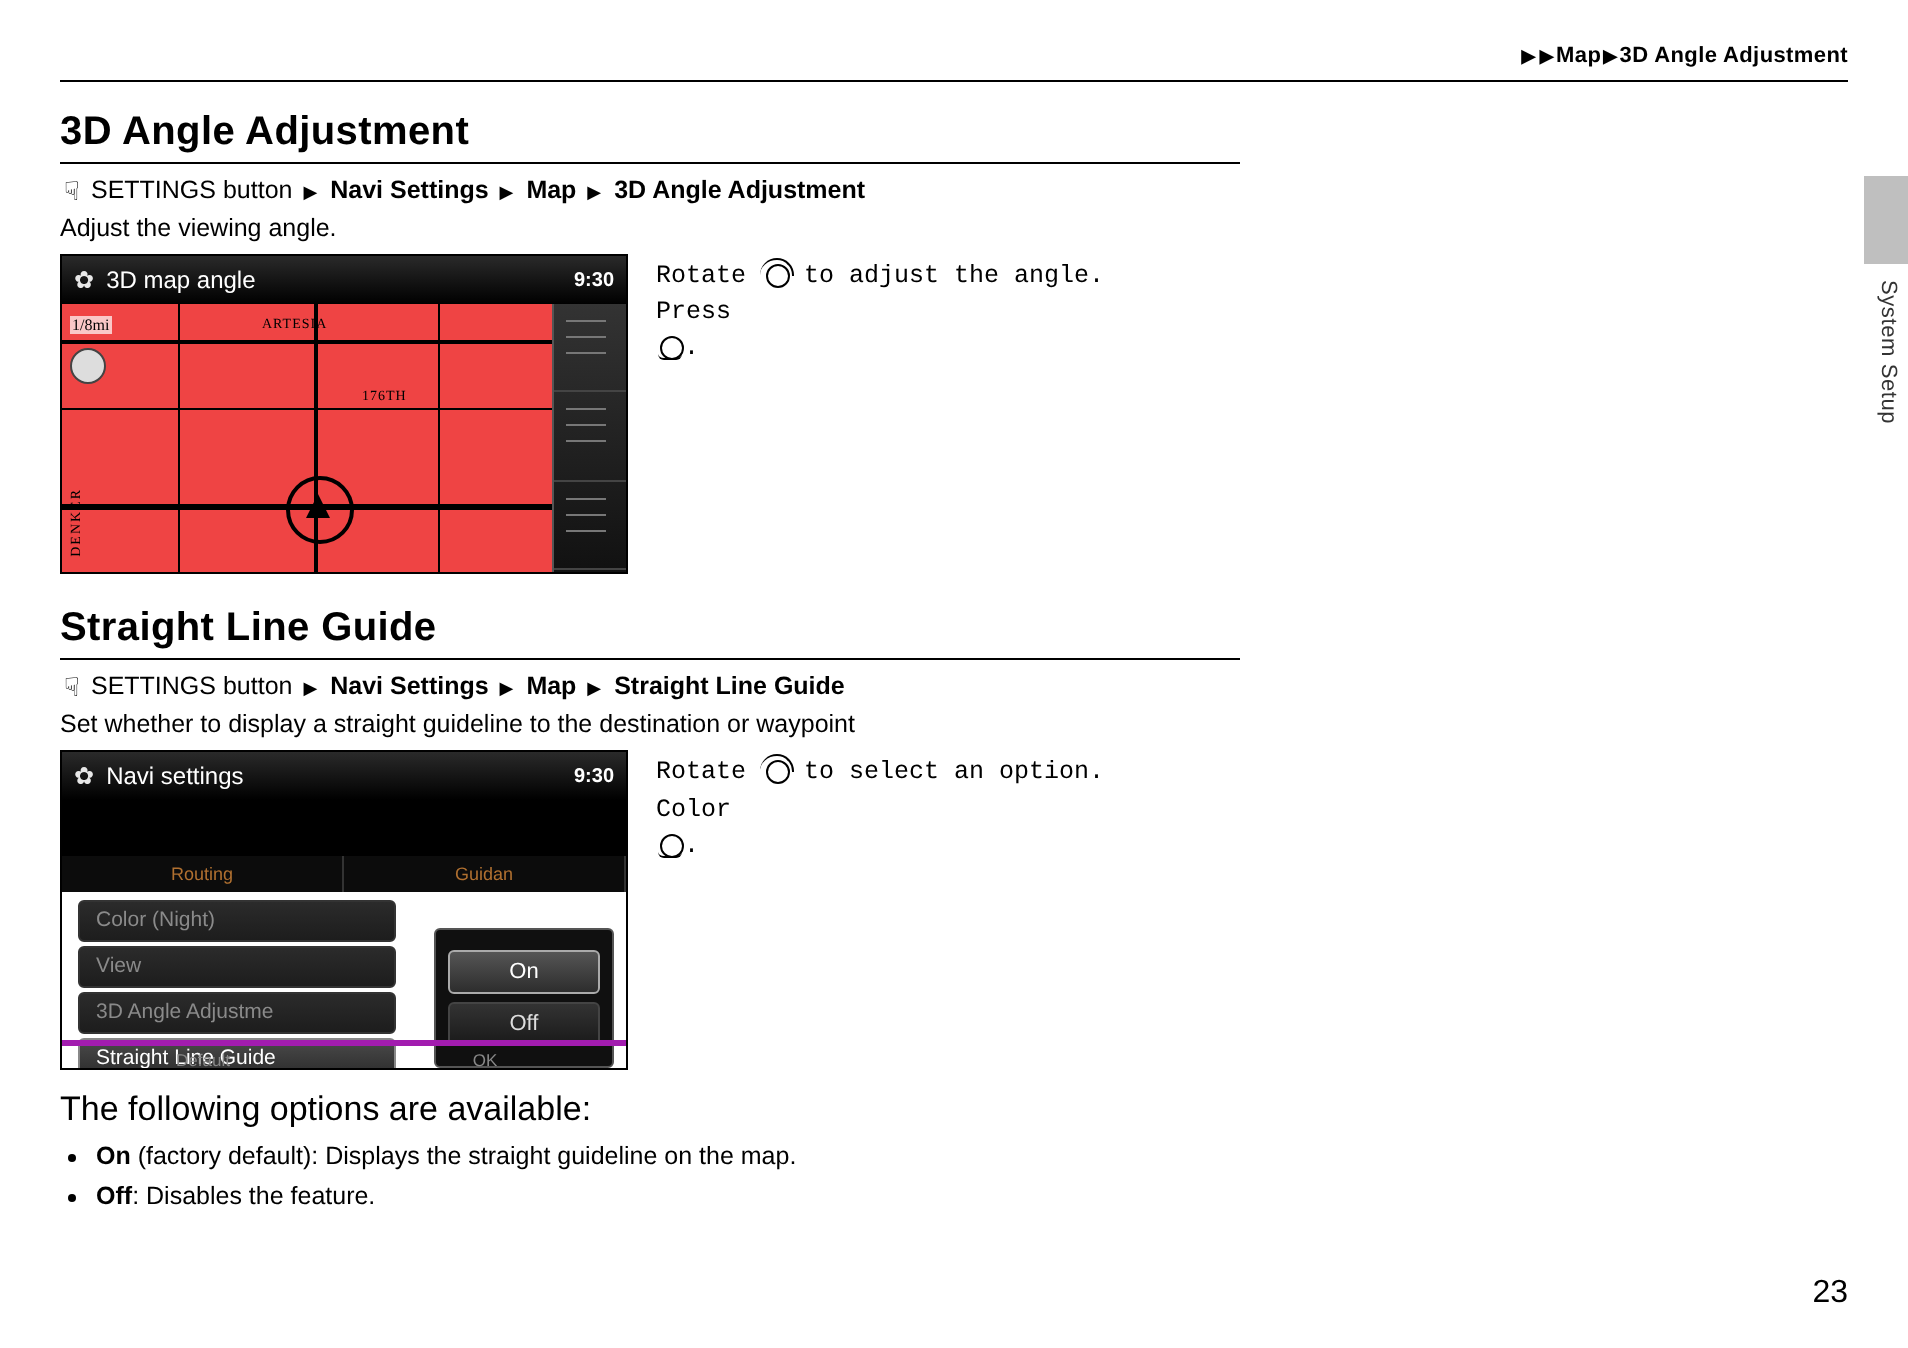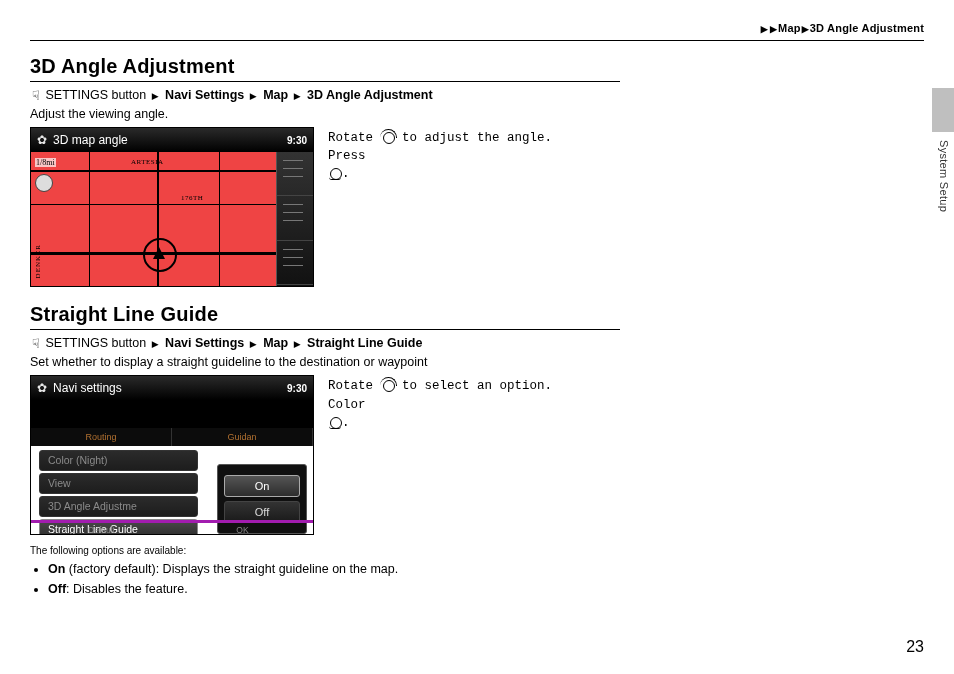--- a/index.html
+++ b/index.html
@@ -306,21 +306,21 @@
     color: #888;
   }
   .shot2 .footer .fb {
     flex: 1;
     text-align: center;
     line-height: 14px;
     border-top: 3px solid #a21caf;
   }
 
   
-  .opts-lead { font-size: 10px; margin: 2px 0 6px 0; }
+  .opts-lead { font-size: 17px; margin: 2px 0 6px 0; }
   ul.opts {
     margin: 0 0 0 4px;
     padding: 0 0 0 14px;
     font-size: 12.5px;
   }
   ul.opts li { margin: 6px 0; }
   ul.opts b { font-weight: 700; }
 
   
   .pagenum {

